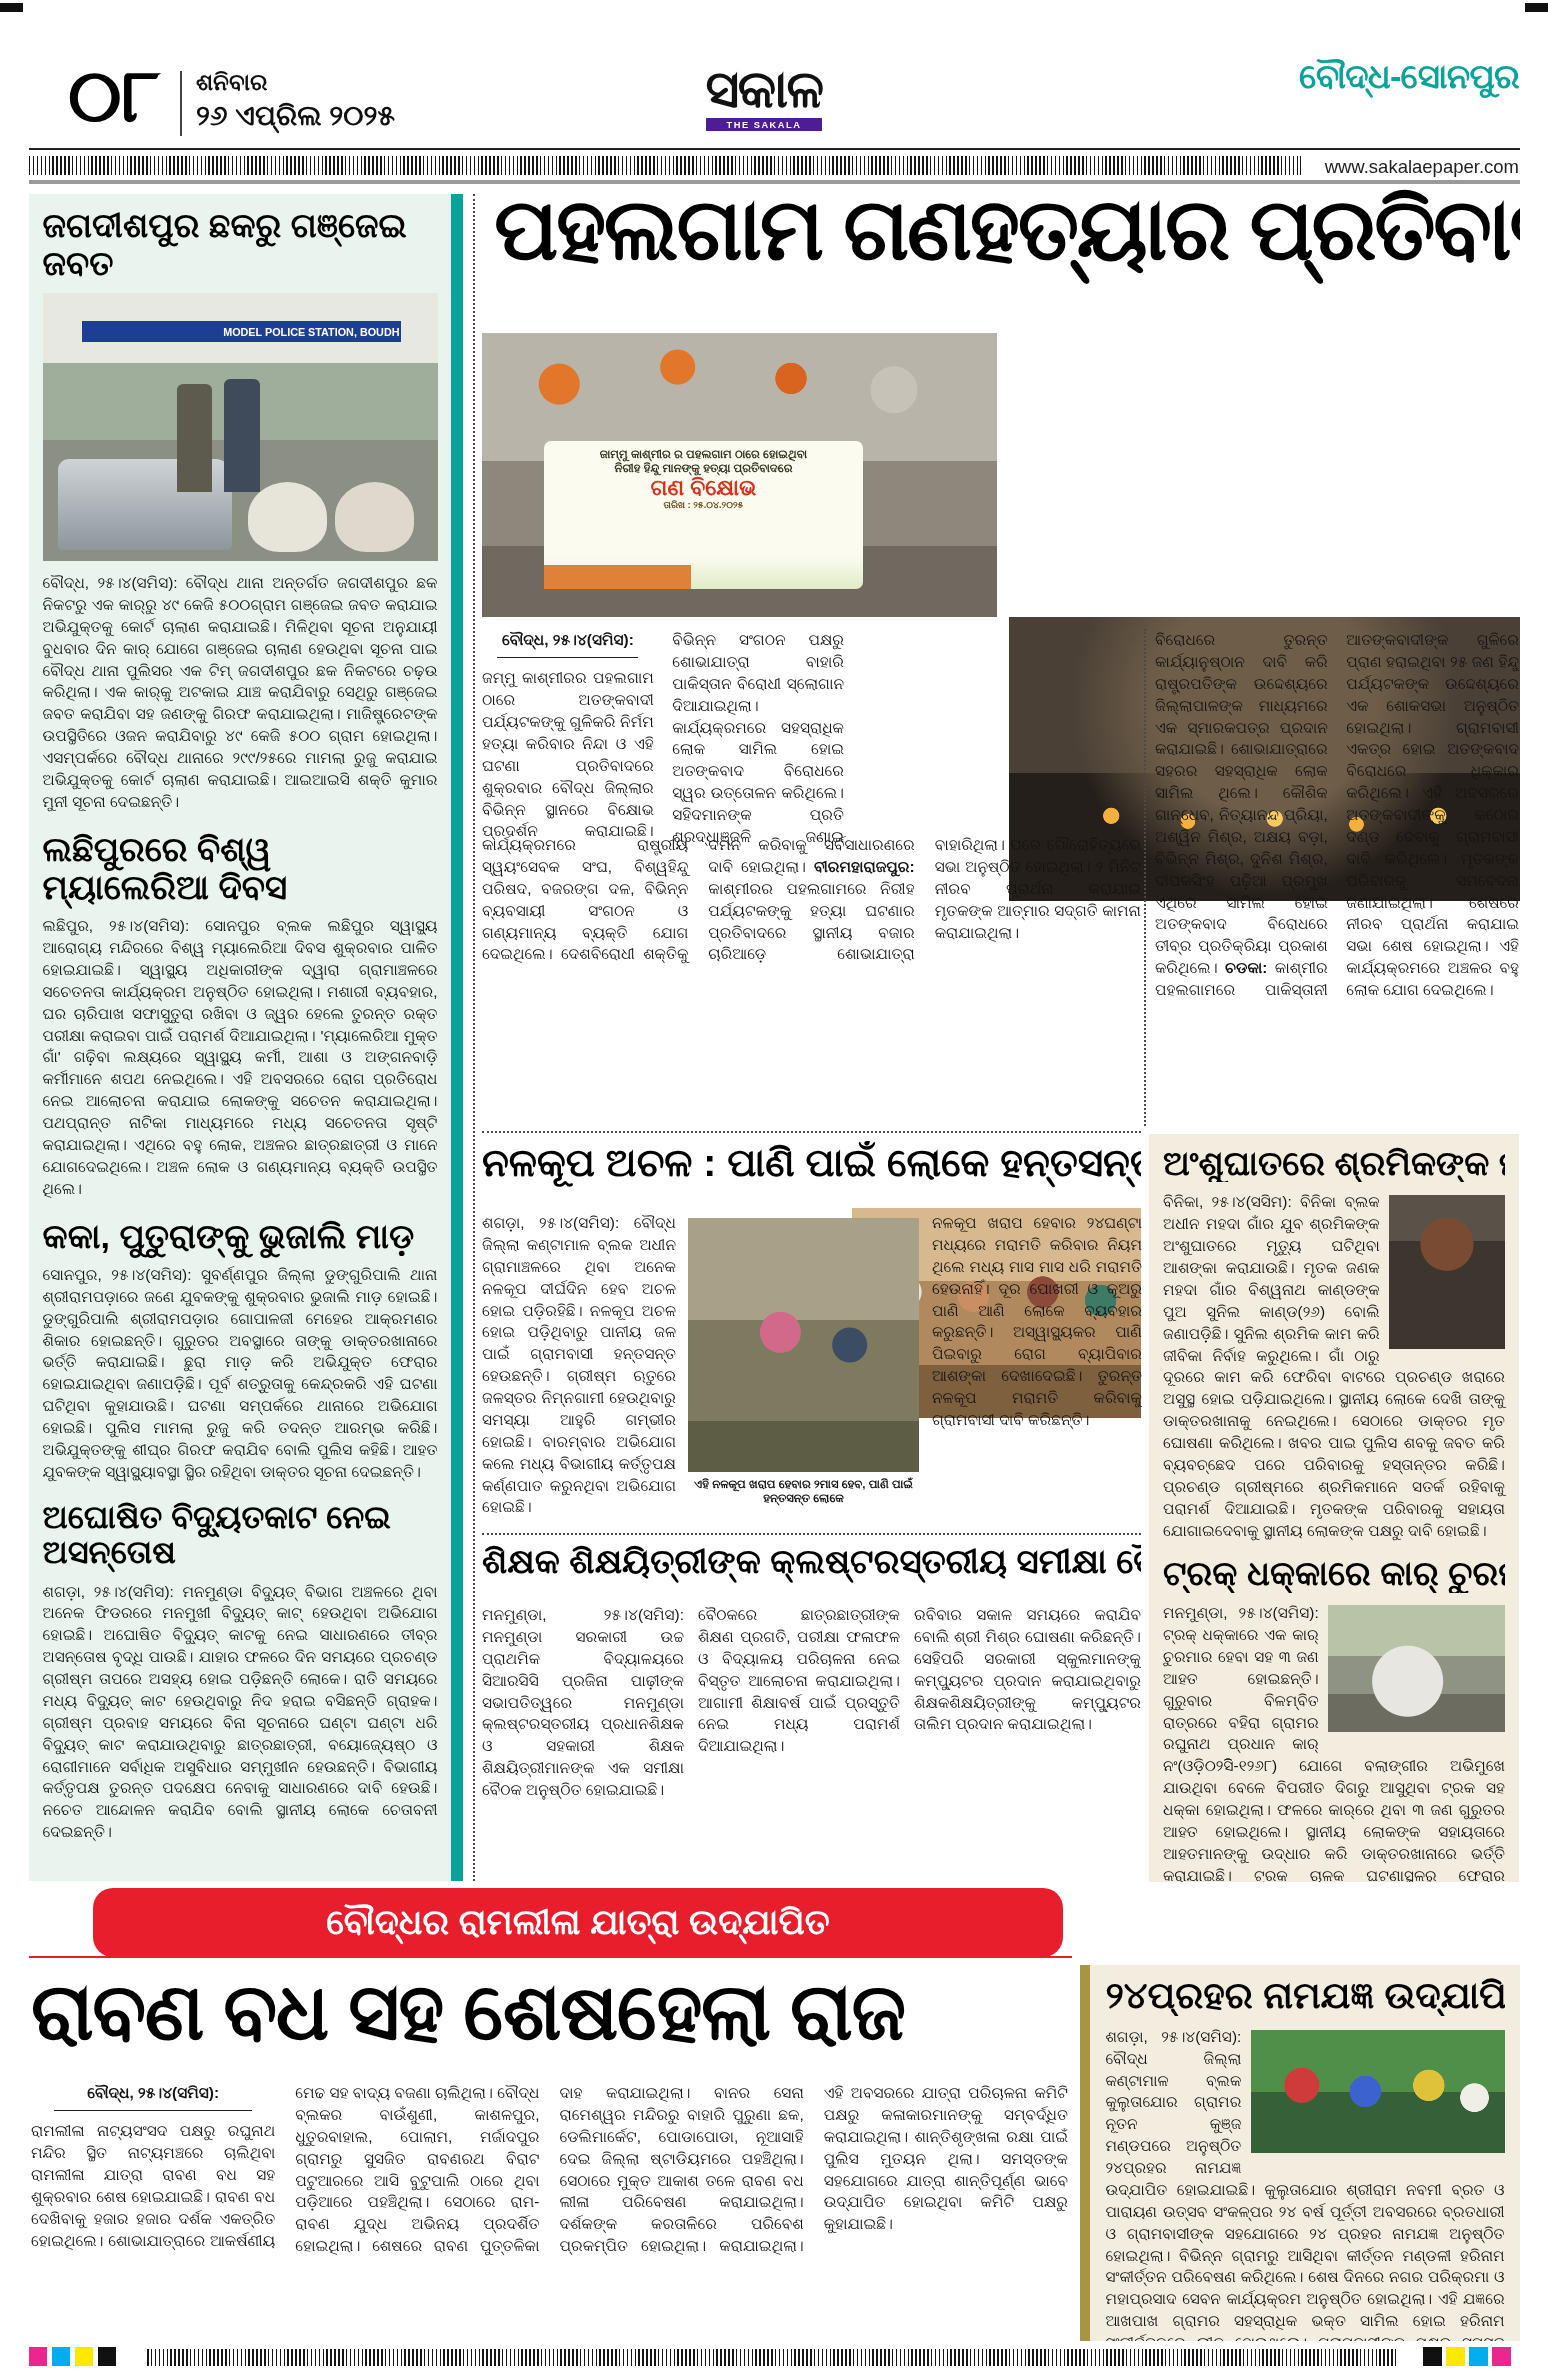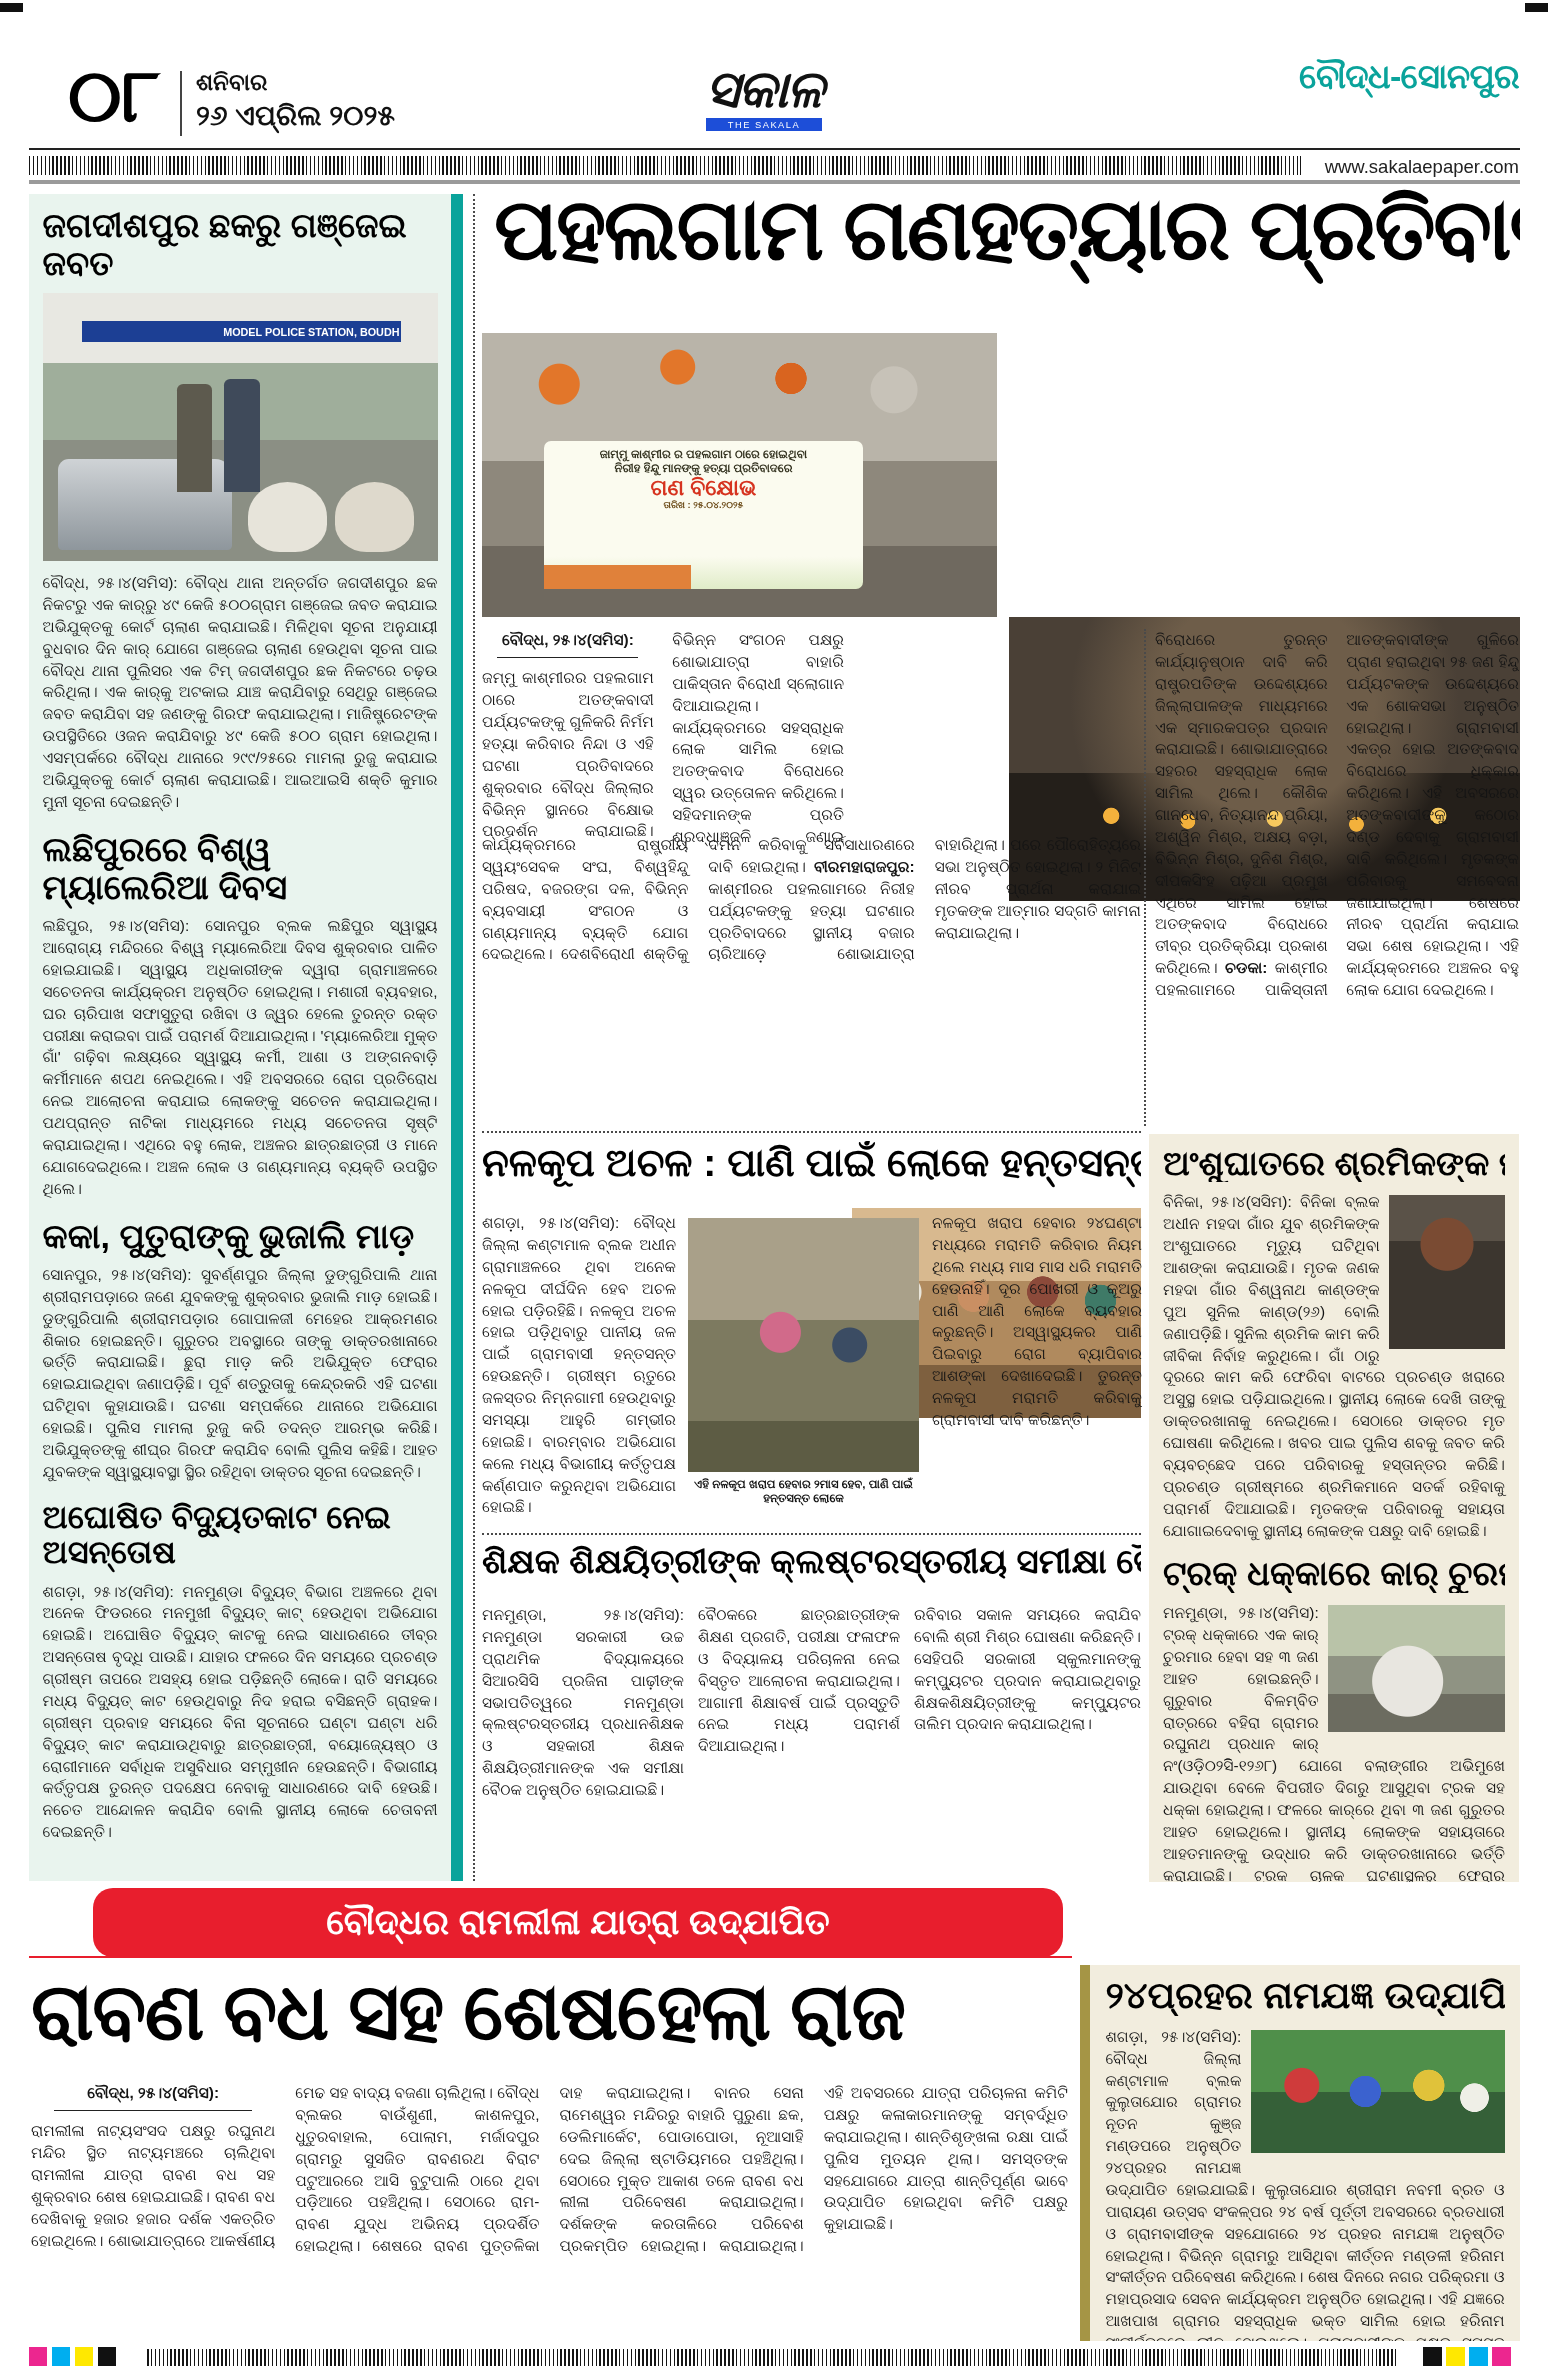--- a/index.html
+++ b/index.html
@@ -29,22 +29,22 @@
 
   <div class="abs" style="left:0;top:3.1px;width:23px;height:9.3px;background:#111;"></div>
   <div class="abs" style="left:1525px;top:3.1px;width:23px;height:9.3px;background:#111;"></div>
 
   <div class="abs head-black" style="left:68px;top:59px;font-size:74px;line-height:1;">୦୮</div>
   <div class="abs" style="left:180px;top:71px;width:1.5px;height:65px;background:#444;"></div>
   <div class="abs" style="left:196px;top:69px;font-size:23px;font-weight:bold;">ଶନିବାର</div>
   <div class="abs" style="left:196px;top:100px;font-size:28px;font-weight:bold;">୨୬ ଏପ୍ରିଲ ୨୦୨୫</div>
 
   <div class="abs" style="left:652px;top:62px;width:224px;text-align:center;">
-    <div style="font-size:52px;font-weight:900;letter-spacing:-1.5px;line-height:1.05;font-style:italic;">ସକାଳ</div>
-    <div style="margin:1.5px auto 0;width:116px;background:#1d4ed8;color:#fff;font-size:9.3px;font-weight:normal;letter-spacing:1.5px;padding:1.5px 0;">THE SAKALA</div>
+    <div style="font-size:52px;font-weight:900;letter-spacing:-1.5px;line-height:1.05;">ସକାଳ</div>
+    <div style="margin:1.5px auto 0;width:116px;background:#4c1d95;color:#fff;font-size:9.3px;font-weight:bold;letter-spacing:1.5px;padding:1.5px 0;">THE SAKALA</div>
   </div>
 
   <div class="abs" style="left:987px;top:57px;width:532px;text-align:right;font-size:34px;font-weight:900;color:#0aa39b;letter-spacing:-0.8px;">ବୌଦ୍ଧ-ସୋନପୁର</div>
 
   <div class="abs" style="left:28.5px;top:148px;width:1491px;height:1.5px;background:#222;"></div>
   <div class="abs barcode" style="left:28.5px;top:156px;width:1272px;height:18.5px;"></div>
   <div class="abs" style="left:1303px;top:156px;width:216px;text-align:right;font-size:18.5px;color:#222;">www.sakalaepaper.com</div>
   <div class="abs" style="left:28.5px;top:180px;width:1491px;height:3.9px;background:#9a9a9a;"></div>
 
   <div class="abs mint clip" style="left:28.5px;top:194px;width:423px;height:1687px;padding:12.3px 14px;box-sizing:border-box;">

